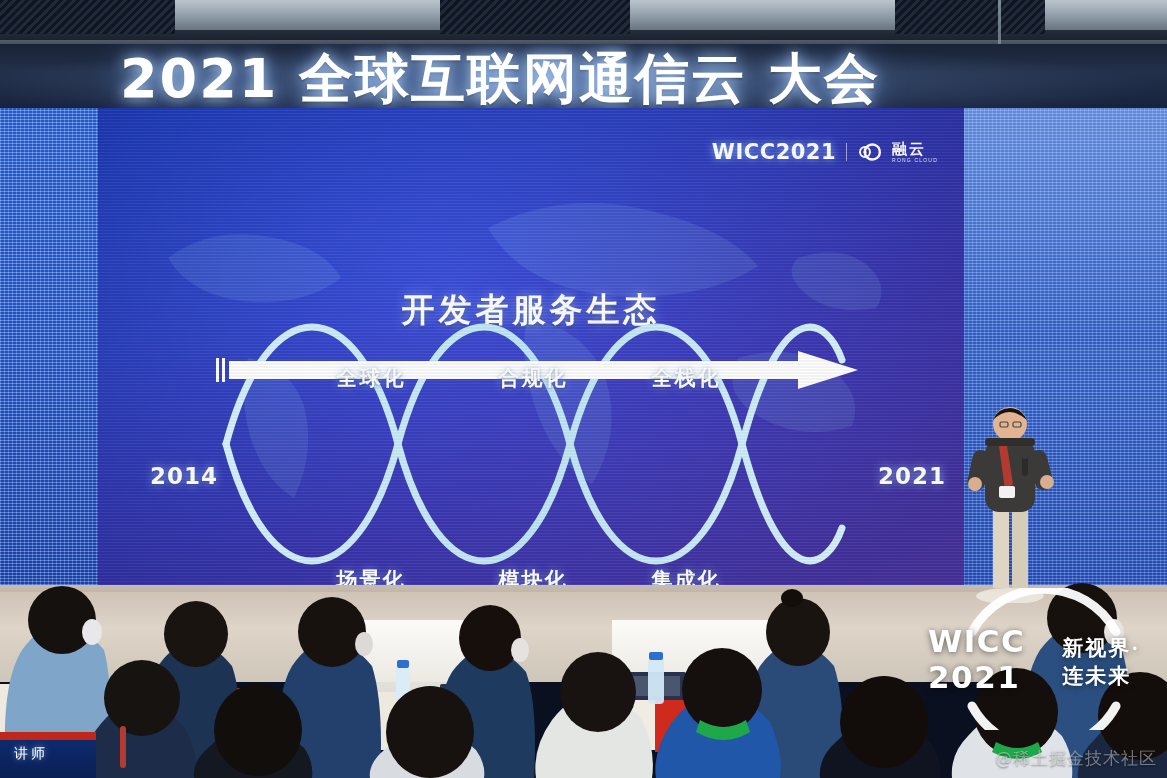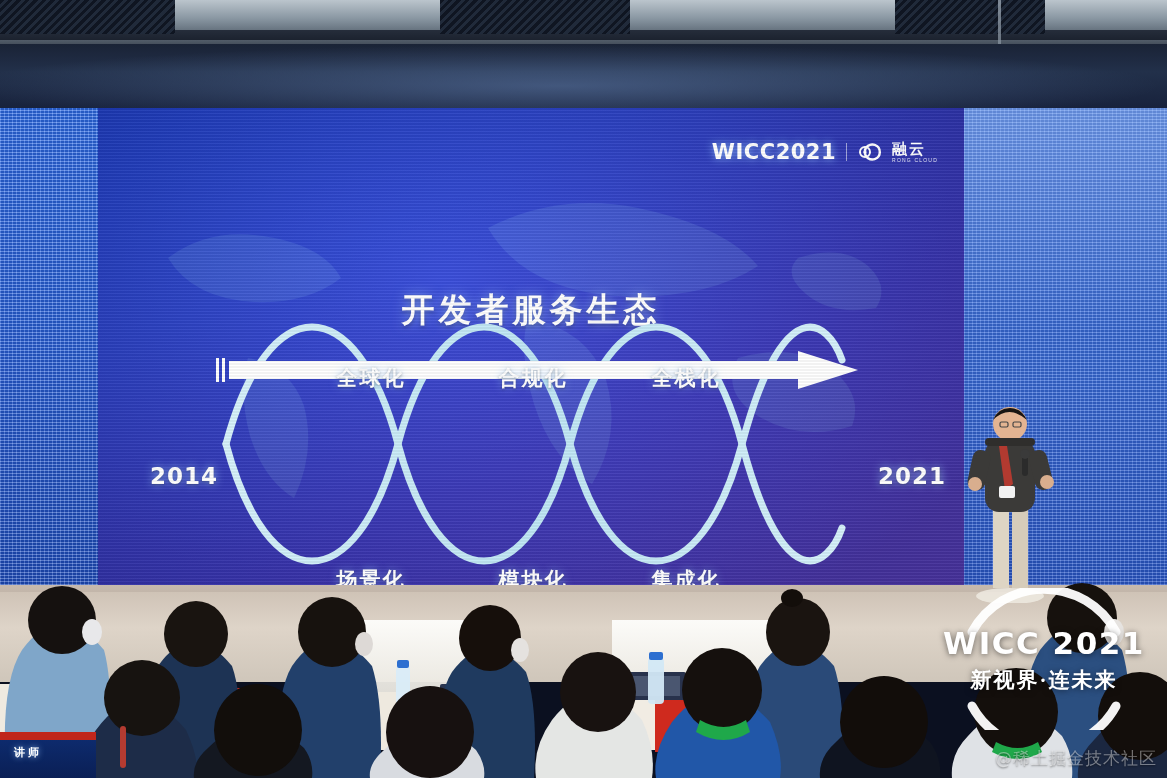--- a/index.html
+++ b/index.html
@@ -166,29 +166,29 @@
   .speaker{position:absolute;left:955px;top:398px;width:110px;height:205px;}
 
   
   .speakerbadge{
     position:absolute;left:0;top:732px;width:96px;height:46px;
     background:linear-gradient(180deg,#0e2d72,#0a1f55);
     overflow:hidden;
   }
   .speakerbadge .redtop{position:absolute;left:0;top:0;width:96px;height:8px;background:#c0261c;}
   .speakerbadge .txt{
-    position:absolute;left:14px;top:13px;font-size:11px;font-weight:bold;color:#fff;
+    position:absolute;left:14px;top:13px;font-size:14px;font-weight:normal;color:#fff;
     letter-spacing:3px;text-shadow:0 0 6px rgba(150,200,255,.8);
     font-family:"DejaVu Sans","Liberation Sans",sans-serif;
   }
 
   
   .wm-logo{
     position:absolute;left:928px;top:588px;width:232px;height:142px;
-    display:flex;flex-direction:column;align-items:center;justify-content:center;
+    display:flex;flex-direction:row;align-items:center;justify-content:center;
     pointer-events:none;
   }
   .wm-arc{position:absolute;left:0;top:0;}
   .wm-title{
     font-size:31px;font-weight:bold;color:#fff;letter-spacing:1.5px;
     text-shadow:0 1px 6px rgba(0,0,0,.55);
     font-family:"DejaVu Sans","Liberation Sans",sans-serif;
     position:relative;z-index:2;
   }
   .wm-sub{
@@ -216,20 +216,21 @@
     <div class="ceil-dark" style="left:440px;width:190px;"></div>
     <div class="ceil-slab" style="left:630px;width:265px;"></div>
     <div class="ceil-dark" style="left:895px;width:150px;"></div>
     <div class="ceil-slab" style="left:1045px;width:122px;"></div>
   </div>
   <div class="ceil-bar"></div>
   <div class="pole" style="left:998px;"></div>
 
   <div class="banner">
     <div class="banner-glow"></div>
+    <div class="banner-title">2021 全球互联网通信云 大会</div>
   </div>
 
   <div class="ledwall">
 
     <div class="led-left">
       <div class="px"></div>
     </div>
 
     <div class="led-right">
       <div class="px"></div>

